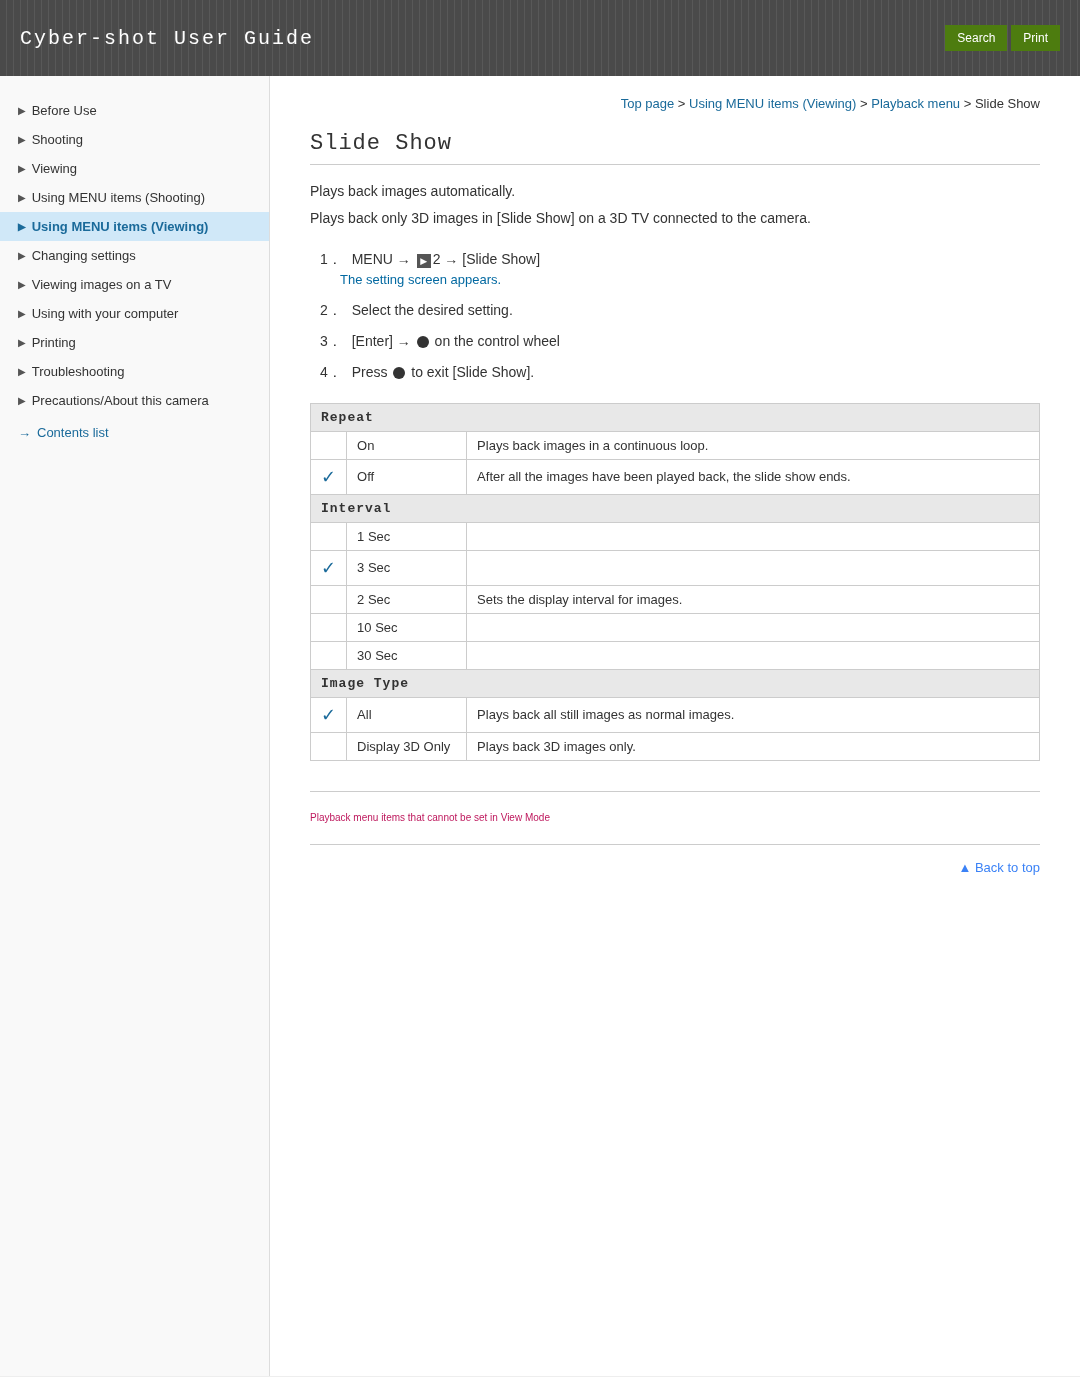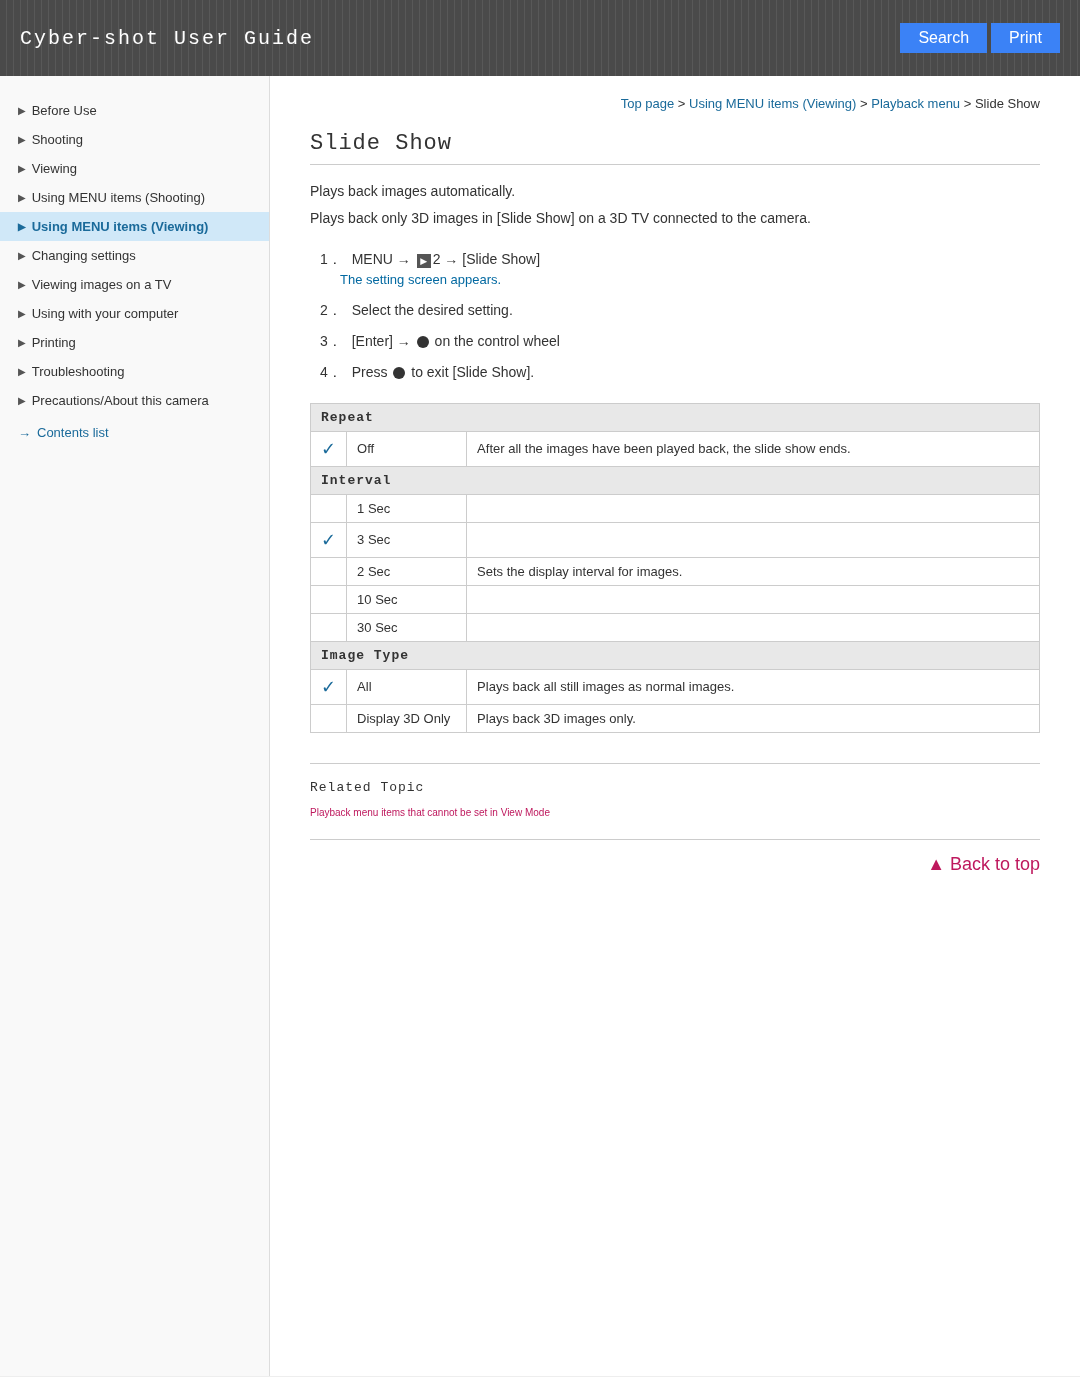--- a/index.html
+++ b/index.html
@@ -33,25 +33,25 @@
       font-family: 'Courier New', monospace;
       letter-spacing: 2px;
       z-index: 1;
     }
     .header-buttons {
       display: flex;
       gap: 4px;
       z-index: 1;
     }
     .header-btn {
-      background: #3b82f6;
+      background: #4d7c0f;
       color: #fff;
       border: none;
-      padding: 6px 18px;
-      font-size: 16px;
+      padding: 6px 12px;
+      font-size: 12px;
       cursor: pointer;
     }
 
     
     .main-container {
       display: flex;
       min-height: 1300px;
     }
 
     
@@ -221,22 +221,22 @@
     }
 
     
     .back-to-top-row {
       text-align: right;
       padding: 14px 0;
       border-top: 1px solid #ccc;
       margin-top: 20px;
     }
     .back-to-top {
-      color: #be185d;
-      font-size: 18px;
+      color: #3b82f6;
+      font-size: 13px;
       text-decoration: none;
       cursor: pointer;
       margin-top: 18px;
     }
 
     
     .footer {
       text-align: center;
       padding: 20px;
       font-size: 13px;
@@ -348,20 +348,25 @@
       </div>
     </div>
 
     <table class="settings-table">
 
       <tbody>
           <tr>
         <td colspan="3" class="section-header">Repeat</td>
       </tr>
       <tr>
+        <td class="check-col"></td>
+        <td class="option-col">On</td>
+        <td class="desc-col">Plays back images in a continuous loop.</td>
+      </tr>
+      <tr>
         <td class="check-col"><span class="check-mark">✓</span></td>
         <td class="option-col">Off</td>
         <td class="desc-col">After all the images have been played back, the slide show ends.</td>
       </tr>
 
       <tr>
         <td colspan="3" class="section-header">Interval</td>
       </tr>
       <tr>
         <td class="check-col"></td>
@@ -399,21 +404,20 @@
       </tr>
       <tr>
         <td class="check-col"></td>
         <td class="option-col">Display 3D Only</td>
         <td class="desc-col">Plays back 3D images only.</td>
       </tr>
     </tbody>
       </table>
 
     <div class="related-topic">
-      <div class="related-topic-title">Related Topic</div>
       <a class="related-link">Playback menu items that cannot be set in View Mode</a>
     </div>
 
     <div class="back-to-top-row">
       <a class="back-to-top">▲ Back to top</a>
     </div>
 
   </div>
 </div>
 

